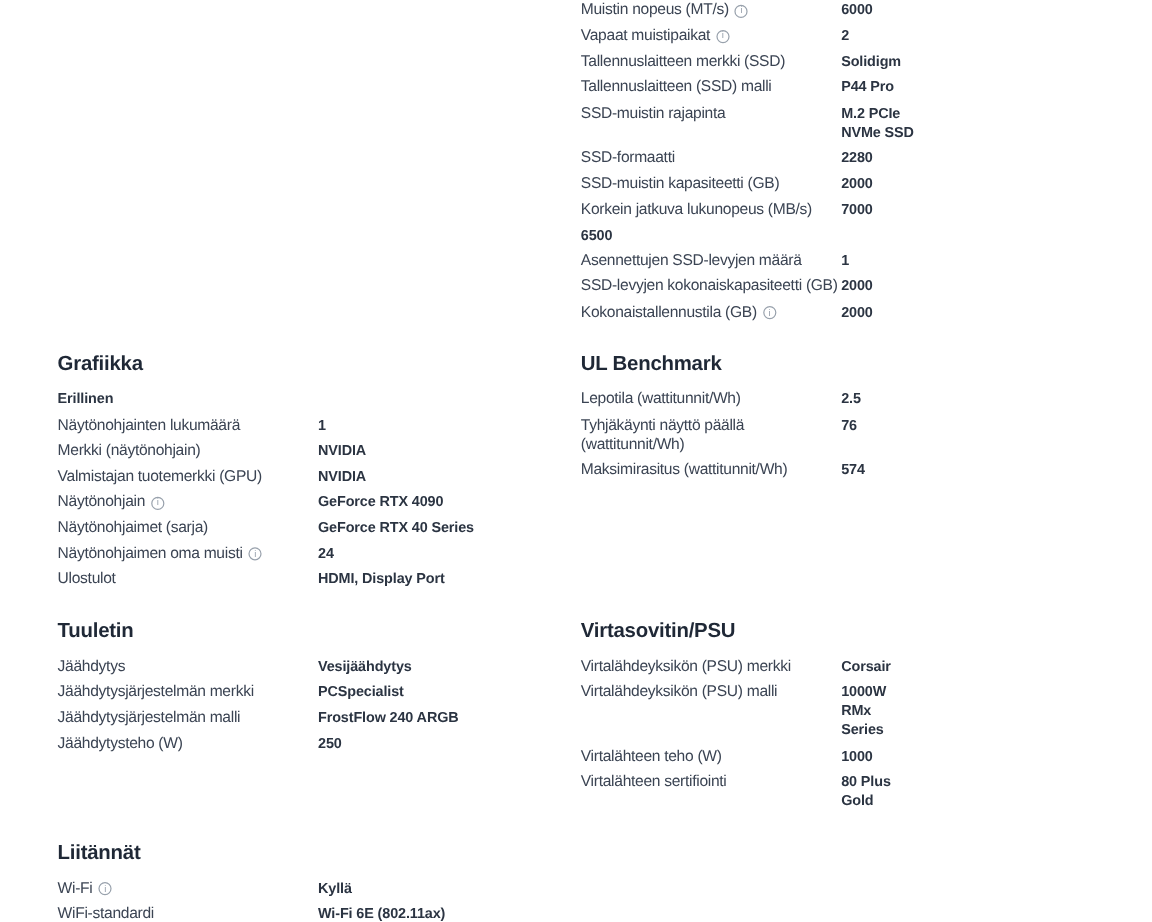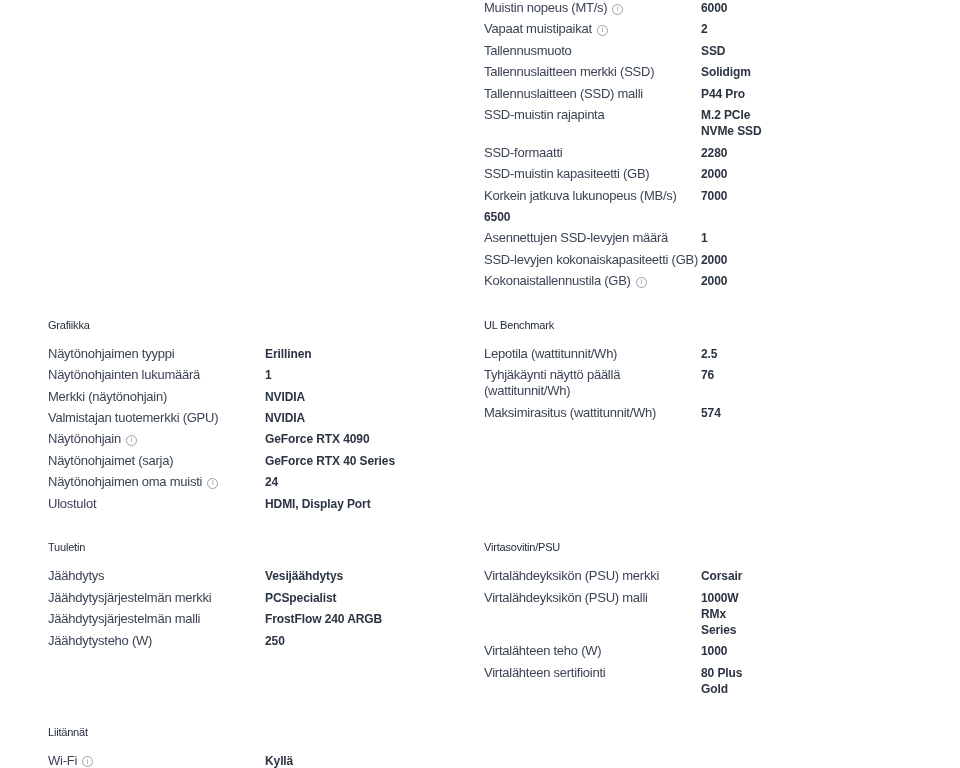--- a/index.html
+++ b/index.html
@@ -16,21 +16,21 @@
   }
   .spec-page{
     box-sizing:border-box;width:764px;height:768px;
     padding:0 0 0 48px;overflow:hidden;
   }
   .pair{
     display:grid;grid-template-columns:436px auto;align-items:start;
   }
   .col{min-width:0;}
   .section-heading{
-    font-size:11px;font-weight:400;line-height:22px;
+    font-size:17px;font-weight:700;line-height:22px;
     letter-spacing:-0.2px;color:var(--heading-color);
     margin:19px 0 10px 0;
   }
   .spec-row{
     display:flex;align-items:flex-start;margin-bottom:5.45px;
   }
   .spec-label{
     flex:0 0 217px;box-sizing:border-box;
     font-size:13px;line-height:16px;letter-spacing:-0.25px;
     color:var(--label-color);
@@ -57,24 +57,20 @@
         <div class="col">
           <div class="spec-row">
             <div class="spec-label"><span class="label-text">Muistin nopeus (MT/s)</span><i class="info-icon">i</i></div>
             <div class="spec-value">6000</div>
           </div>
           <div class="spec-row">
             <div class="spec-label"><span class="label-text">Vapaat muistipaikat</span><i class="info-icon">i</i></div>
             <div class="spec-value">2</div>
           </div>
           <div class="spec-row">
-            <div class="spec-label"><span class="label-text">Tallennusmuoto</span></div>
-            <div class="spec-value">SSD</div>
-          </div>
-          <div class="spec-row">
             <div class="spec-label"><span class="label-text">Tallennuslaitteen merkki (SSD)</span></div>
             <div class="spec-value">Solidigm</div>
           </div>
           <div class="spec-row">
             <div class="spec-label"><span class="label-text">Tallennuslaitteen (SSD) malli</span></div>
             <div class="spec-value">P44 Pro</div>
           </div>
           <div class="spec-row">
             <div class="spec-label"><span class="label-text">SSD-muistin rajapinta</span></div>
             <div class="spec-value">M.2 PCIe NVMe SSD</div>
@@ -105,21 +101,20 @@
           <div class="spec-row">
             <div class="spec-label"><span class="label-text">Kokonaistallennustila (GB)</span><i class="info-icon">i</i></div>
             <div class="spec-value">2000</div>
           </div>
         </div>
       </section>
       <section class="pair">
         <div class="col">
           <h2 class="section-heading">Grafiikka</h2>
           <div class="spec-row">
-            <div class="spec-label"><span class="label-text">Näytönohjaimen tyyppi</span></div>
             <div class="spec-value">Erillinen</div>
           </div>
           <div class="spec-row">
             <div class="spec-label"><span class="label-text">Näytönohjainten lukumäärä</span></div>
             <div class="spec-value">1</div>
           </div>
           <div class="spec-row">
             <div class="spec-label"><span class="label-text">Merkki (näytönohjain)</span></div>
             <div class="spec-value">NVIDIA</div>
           </div>

